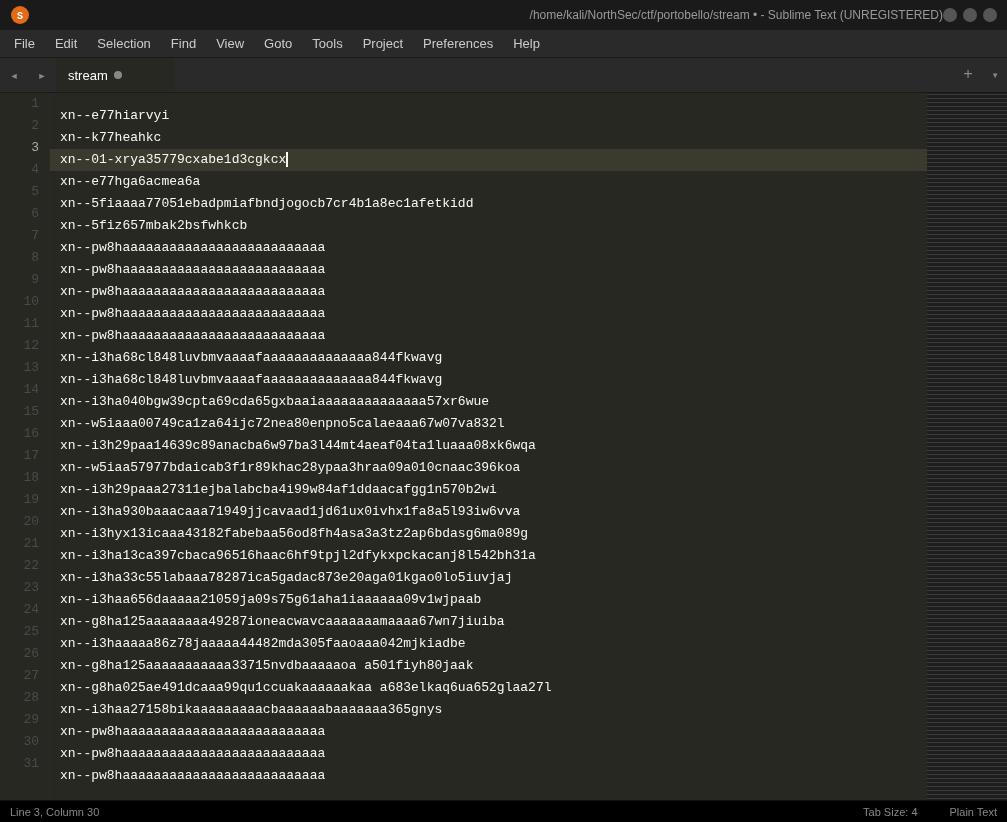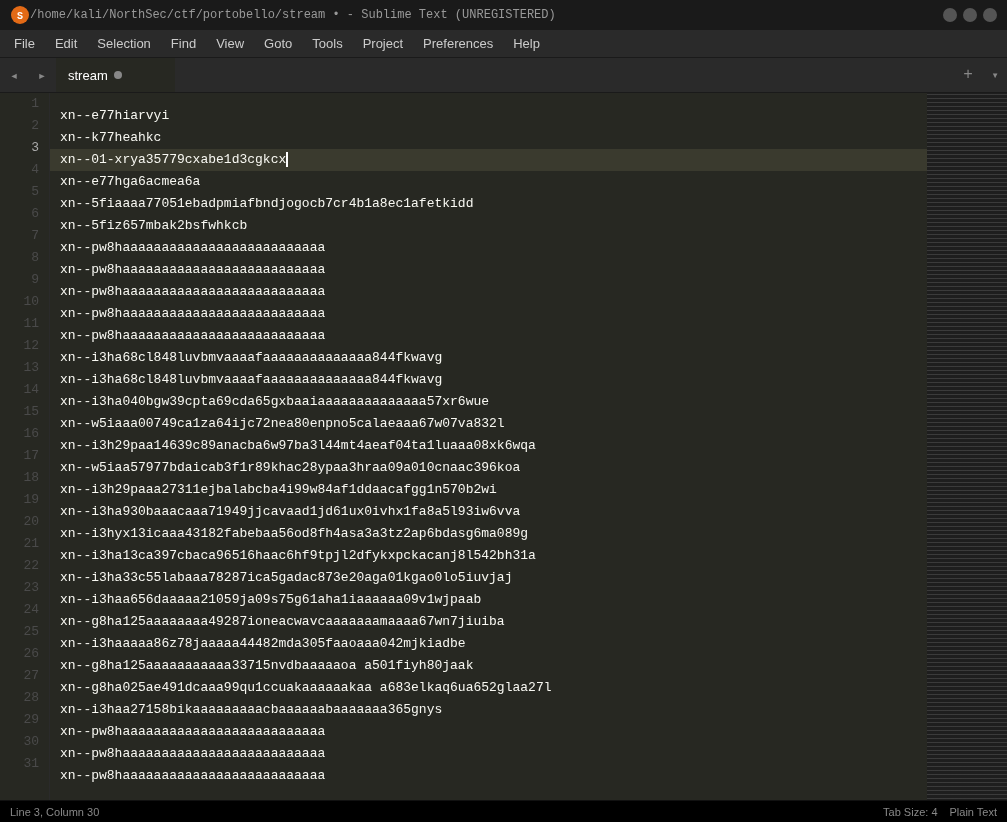--- a/index.html
+++ b/index.html
@@ -18,24 +18,24 @@
       background: #1a1a1a;
       height: 30px;
       display: flex;
       align-items: center;
       justify-content: space-between;
       padding: 0 10px;
       flex-shrink: 0;
     }
     .titlebar-title {
       color: #999;
-      font-family: Liberation Mono, monospace;
+      font-family: Liberation Sans, sans-serif;
       font-size: 12px;
       flex: 1;
-      text-align: left;
+      text-align: right;
     }
     .titlebar-logo {
       width: 20px;
       height: 20px;
       flex-shrink: 0;
     }
     .titlebar-controls {
       display: flex;
       gap: 6px;
       flex-shrink: 0;
@@ -228,21 +228,21 @@
       border-top: 1px solid #111;
       justify-content: space-between;
     }
     .statusbar-left {
       color: #888;
       font-family: Arial, sans-serif;
       font-size: 11px;
     }
     .statusbar-right {
       display: flex;
-      gap: 12px;
+      gap: 32px;
       color: #888;
       font-family: Arial, sans-serif;
       font-size: 11px;
     }
   </style>
 </head>
 <body>
 
 <div class="titlebar">
   <div class="titlebar-logo">

